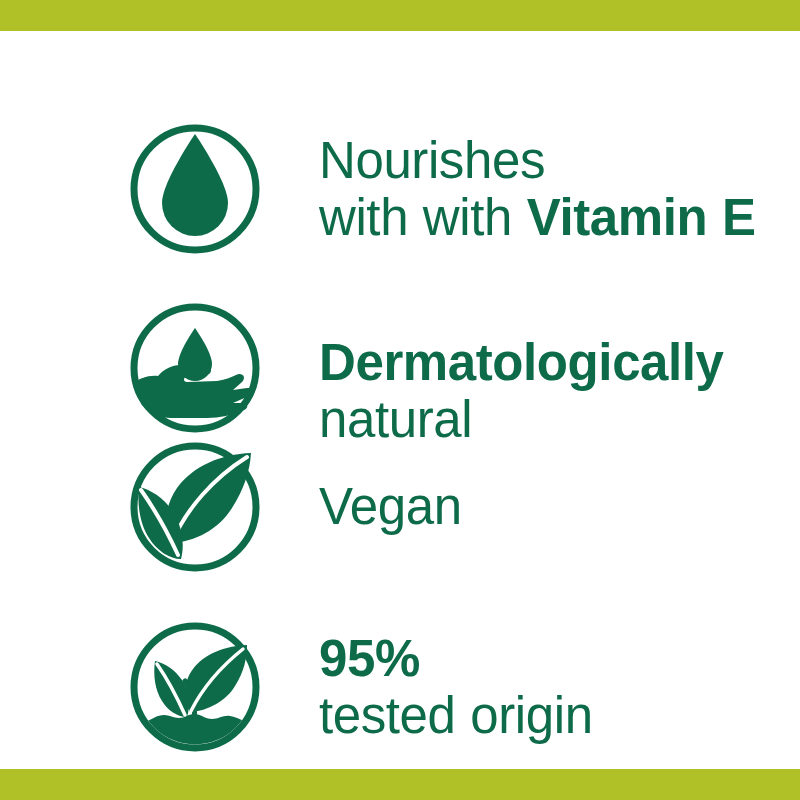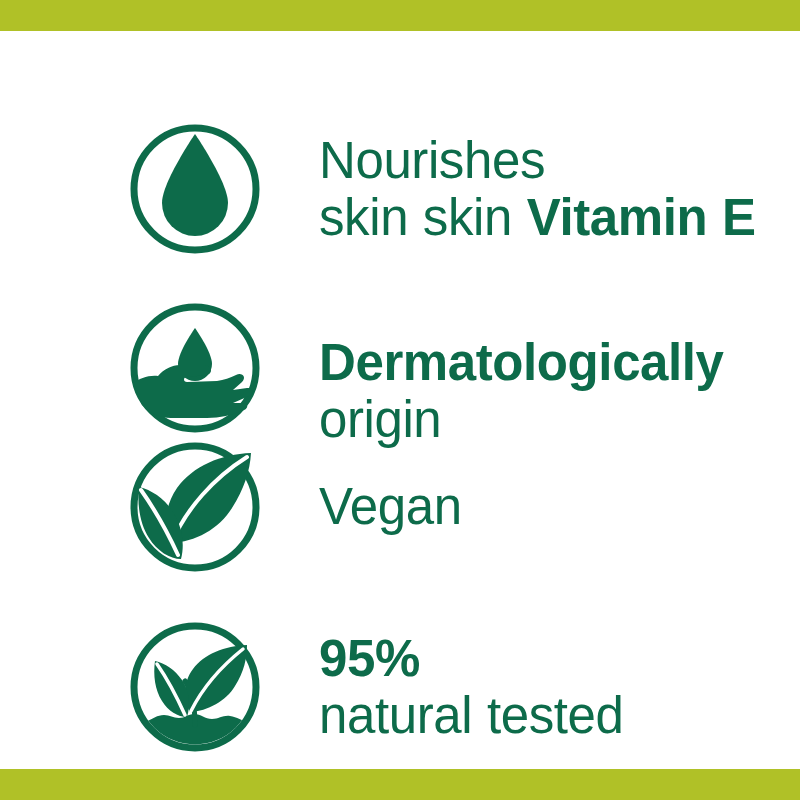--- a/index.html
+++ b/index.html
@@ -121,21 +121,21 @@
                    C80 25 47 73 47 94
                    a33 33 0 0 0 66 0
                    C113 73 80 25 80 25 Z" fill="#0d6b4a"></path>
         </svg>
       </div>
       <div class="benefit-text">
         <span class="line">
           <span>Nourishes</span>
         </span>
         <span class="line">
-          <span>skin skin </span><span class="bold">Vitamin E</span>
+          <span>with with </span><span class="bold">Vitamin E</span>
         </span>
       </div>
     </div>
 
     <div class="benefit-row row-2">
       <div class="icon-wrap">
         <svg viewBox="0 0 160 160" xmlns="http://www.w3.org/2000/svg" aria-hidden="true">
           <circle cx="80" cy="80" r="61" fill="none" stroke="#0d6b4a" stroke-width="7"></circle>
           <path d="M80 40
                    C80 40 63 64 63 76
@@ -161,21 +161,21 @@
                    l-36 0
                    c-11 0 -21 -5 -29 -13
                    Z" fill="#0d6b4a"></path>
         </svg>
       </div>
       <div class="benefit-text">
         <span class="line">
           <span class="bold">Dermatologically</span>
         </span>
         <span class="line">
-          <span>origin</span>
+          <span>natural</span>
         </span>
       </div>
     </div>
 
     <div class="benefit-row row-3">
       <div class="icon-wrap">
         <svg viewBox="0 0 160 160" xmlns="http://www.w3.org/2000/svg" aria-hidden="true">
           <circle cx="80" cy="80" r="61" fill="none" stroke="#0d6b4a" stroke-width="7"></circle>
 
           <path d="M136 26
@@ -238,21 +238,21 @@
                    c4 -12 2 -27 -5 -37
                    c-7 -10 -17 -17 -27 -19 Z" fill="#0d6b4a"></path>
           <path d="M70 108 C61 88 51 70 42 57" fill="none" stroke="#ffffff" stroke-width="3.5" stroke-linecap="round"></path>
         </svg>
       </div>
       <div class="benefit-text">
         <span class="line">
           <span class="bold">95%</span>
         </span>
         <span class="line">
-          <span>natural tested</span>
+          <span>tested origin</span>
         </span>
       </div>
     </div>
 
   </div>
 
   <div class="band band-bottom"></div>
 
 </div>
 

